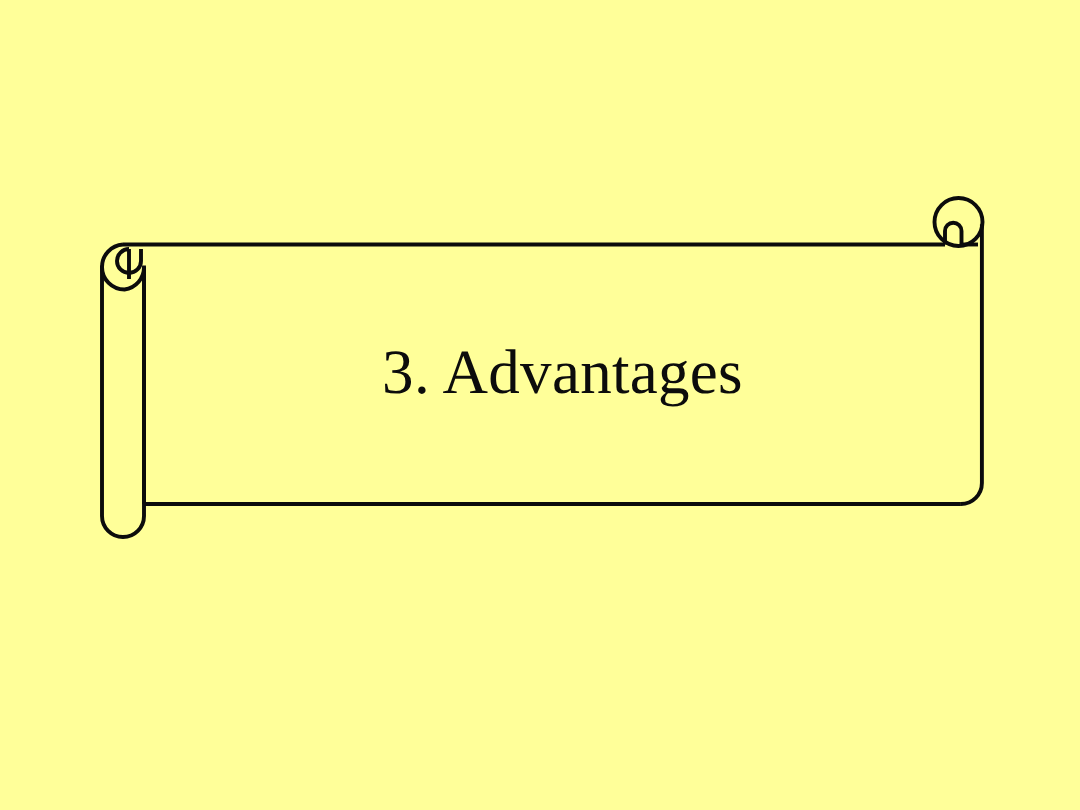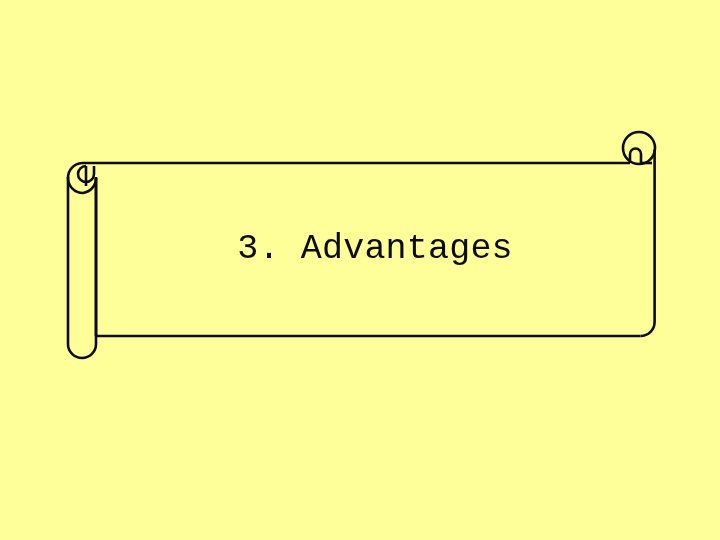--- a/index.html
+++ b/index.html
@@ -52,22 +52,22 @@
     top: 163px;
     width: 558px;
     height: 173px;
     display: flex;
     align-items: center;
     justify-content: center;
     pointer-events: none;
   }
 
   #slide-title {
-    font-family: Liberation Mono, monospace;
-    font-size: 35px;
+    font-family: Liberation Serif, serif;
+    font-size: 42px;
     font-weight: 400;
     color: #0c0c0c;
     letter-spacing: 0.2px;
     line-height: 1.1;
     white-space: nowrap;
     text-align: center;
     -webkit-font-smoothing: antialiased;
   }
 </style>
 </head>

